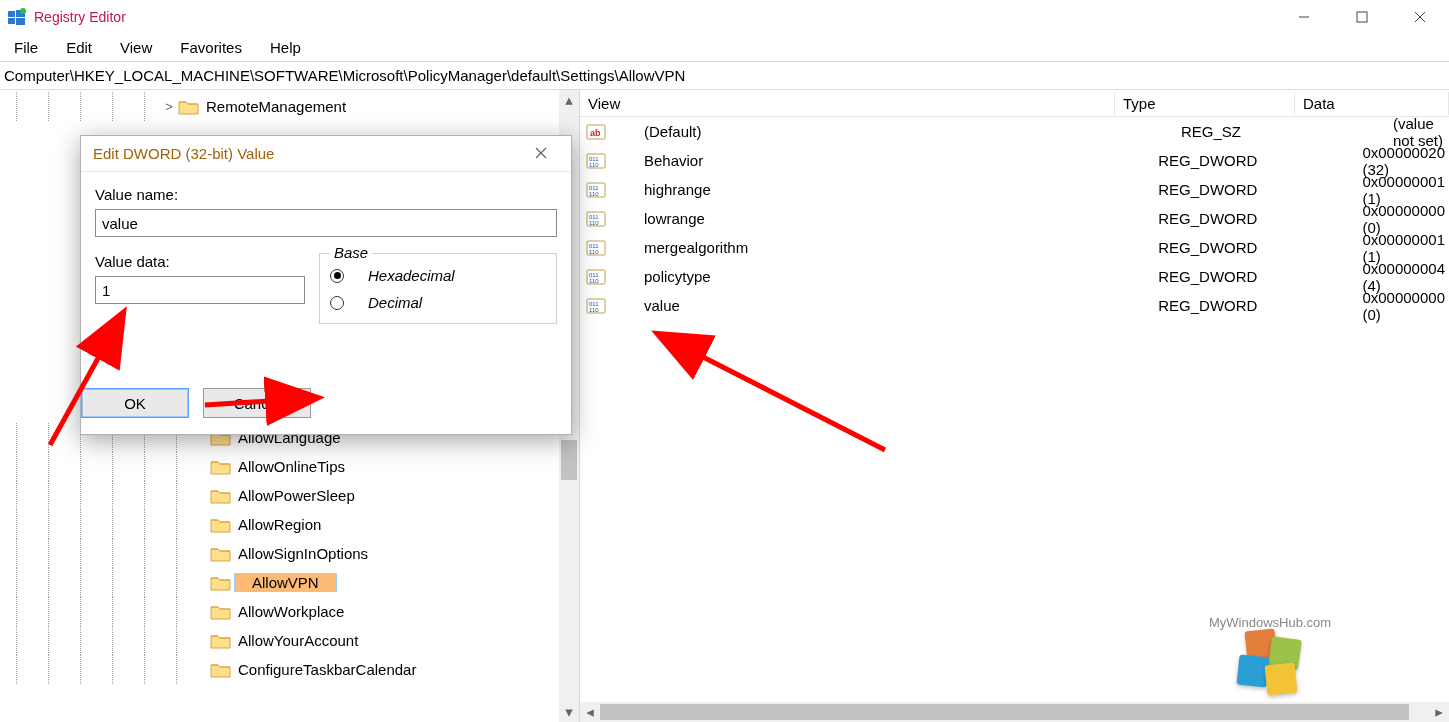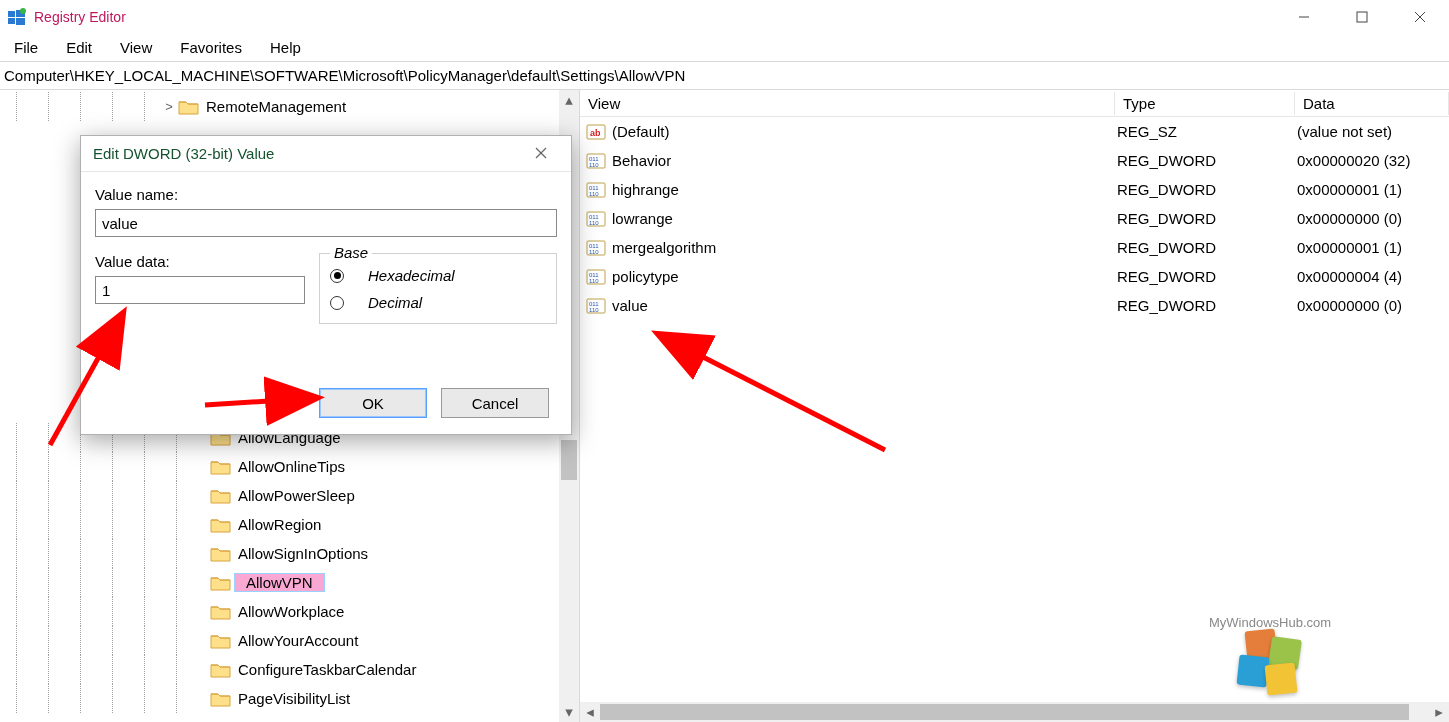--- a/index.html
+++ b/index.html
@@ -37,63 +37,63 @@
   .tree-vbar .dnarr{ position:absolute; bottom:0; left:0; right:0;}
   .tree-vbar .thumb { position:absolute; left:2px; right:2px; background:#c2c2c2; }
 
   .tree-row { height:29px; display:flex; align-items:center; white-space:nowrap; }
   .guides { display:flex; height:100%; }
   .guide-seg { width:32px; height:100%; position:relative; }
   .guide-seg.bar::before { content:""; position:absolute; left:50%; top:0; bottom:0; border-left:1px dotted #a0a0a0; }
   .expander { width:18px; text-align:center; color:#666; font-size:13px; }
   .folder-icon { width:22px; height:18px; margin-right:2px; }
   .tr-label { padding:1px 4px; }
-  .tr-label.selected { background:#f9a8d4; border:1px solid #99d1ff; padding:0 11px; }
+  .tr-label.selected { background:#fdba74; border:1px solid #99d1ff; padding:0 17px; }
 
   
   .vals-header { display:flex; border-bottom:1px solid #e6e6e6; height:27px; align-items:center; }
   .vals-header .col { padding:3px 8px; border-right:1px solid #e6e6e6; font-size:15px; }
   .col-name { width:535px; }
   .col-type { width:180px; }
   .col-data { flex:1; }
 
   .vals-body { flex:1; overflow:hidden; }
   .val-row { display:flex; height:29px; align-items:center; }
-  .val-row .col { padding:0 4px; }
+  .val-row .col { padding:0 4px;margin-left:32px; }
   .val-icon { width:20px; height:20px; margin:0 2px 0 6px; flex:0 0 auto; }
 
   .vals-hbar { height:20px; background:#f0f0f0; display:flex; align-items:center; position:relative; }
   .vals-hbar .larr, .vals-hbar .rarr { width:20px; text-align:center; color:#666; }
   .vals-hbar .rarr { position:absolute; right:0; }
   .vals-hbar .thumb { position:absolute; top:2px; bottom:2px; left:20px; right:40px; background:#c2c2c2; }
 
   
   .dialog {
     position:absolute; left:80px; top:135px; width:492px; height:300px;
     background:#fff; border:1px solid #b0b0b0; box-shadow:0 6px 24px rgba(0,0,0,.35);
     display:flex; flex-direction:column;
   }
-  .dlg-title { height:36px; display:flex; align-items:center; padding:0 12px; color:#14532d; font-size:15px; border-bottom:1px solid #e6e6e6; background:#fff;}
+  .dlg-title { height:36px; display:flex; align-items:center; padding:0 12px; color:#a16207; font-size:15px; border-bottom:1px solid #e6e6e6; background:#fff;}
   .dlg-title .spacer{flex:1}
   .dlg-close { width:36px; text-align:center; color:#666; }
   .dlg-body { flex:1; padding:14px 14px 0 14px; display:flex; flex-direction:column; gap:6px;}
   .dlg-body label { font-size:15px; }
   .dlg-input {
     height:28px; border:1px solid #888; padding:0 6px; font-size:15px; background:#fff; width:100%;
   }
   .dlg-row2 { display:flex; gap:14px; margin-top:10px;}
   .dlg-row2 .left { width:210px; display:flex; flex-direction:column; gap:6px;}
   .dlg-row2 .right { flex:1;font-style:italic; }
   .fieldset { border:1px solid #d0d0d0; padding:8px 10px 12px 10px; }
   .fieldset .legend { position:relative; top:-18px; background:#fff; padding:0 4px; width:fit-content; font-size:15px;}
   .fieldset .opts { margin-top:-12px; display:flex; flex-direction:column; gap:10px;}
   .radio-row { display:flex; align-items:center; gap:24px; }
   .radio-row .dot { width:14px; height:14px; border:1px solid #333; border-radius:50%; display:flex; align-items:center; justify-content:center;}
   .radio-row .dot.sel::after { content:""; width:7px; height:7px; background:#000; border-radius:50%;}
-  .dlg-buttons { display:flex; gap:14px; justify-content:flex-end; padding:0 22px 16px 0;margin-left:36px;}
+  .dlg-buttons { display:flex; gap:14px; padding:0 22px 16px 0;}
   .dlg-btn { width:108px; height:30px; border:1px solid #999; background:#e9e9e9; display:flex; align-items:center; justify-content:center; font-size:15px;}
   .dlg-btn.primary { border:1px solid #5aa0ff; box-shadow:inset 0 0 0 1px #9cc6ff; }
 
   
   .watermark { position:absolute; right:130px; bottom:30px; width:110px; text-align:center; pointer-events:none; }
   .watermark .txt { color:#888; font-size:13px; text-shadow:0 1px 1px #fff; margin-bottom:2px; }
   .wm-tiles { width:60px; height:60px; margin:0 auto; position:relative;}
   .wm-tiles div{ position:absolute; width:30px; height:30px; border-radius:3px; box-shadow:0 2px 4px rgba(0,0,0,.25);}
   .wm-tl{ left:12px; top:-2px; background:#e57e3a; transform:rotate(-6deg);}
   .wm-tr{ left:36px; top:6px;  background:#9bc34a; transform:rotate(8deg);}
@@ -309,36 +309,20 @@
             <div class="guide-seg bar"></div>
             <div class="guide-seg bar"></div>
           </div>
           <div class="expander"></div>
           <span class="folder-icon"><svg viewBox="0 0 22 18">
               <path d="M1 4 h7 l2 2 h10 v10 h-19 z" fill="#ffe08a" stroke="#d9a441"></path>
               <path d="M1 4 h7 l2 2 h10" fill="none" stroke="#d9a441"></path>
             </svg></span>
           <span class="tr-label">ConfigureTaskbarCalendar</span>
         </div>
-        <div class="tree-row">
-          <div class="guides">
-            <div class="guide-seg bar"></div>
-            <div class="guide-seg bar"></div>
-            <div class="guide-seg bar"></div>
-            <div class="guide-seg bar"></div>
-            <div class="guide-seg bar"></div>
-            <div class="guide-seg bar"></div>
-          </div>
-          <div class="expander"></div>
-          <span class="folder-icon"><svg viewBox="0 0 22 18">
-              <path d="M1 4 h7 l2 2 h10 v10 h-19 z" fill="#ffe08a" stroke="#d9a441"></path>
-              <path d="M1 4 h7 l2 2 h10" fill="none" stroke="#d9a441"></path>
-            </svg></span>
-          <span class="tr-label">PageVisibilityList</span>
-        </div>
       </div>
     <div class="tree-vbar">
       <div class="uparr">▴</div>
       <div class="thumb" style="top:350px;height:40px"></div>
       <div class="dnarr">▾</div>
     </div>
   </div>
 
   <div class="values-panel">
     <div class="vals-header">

